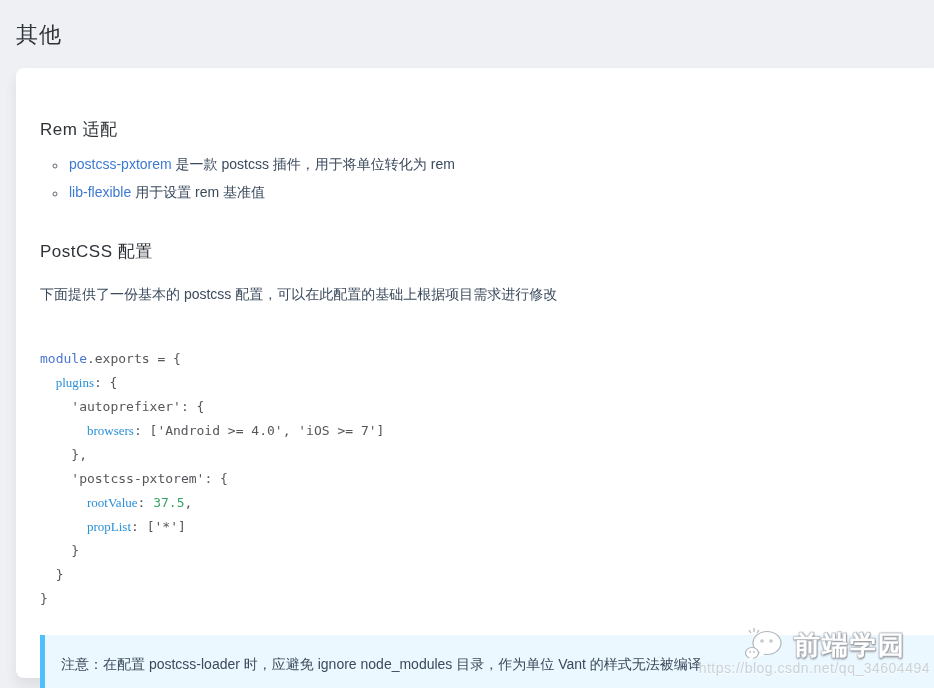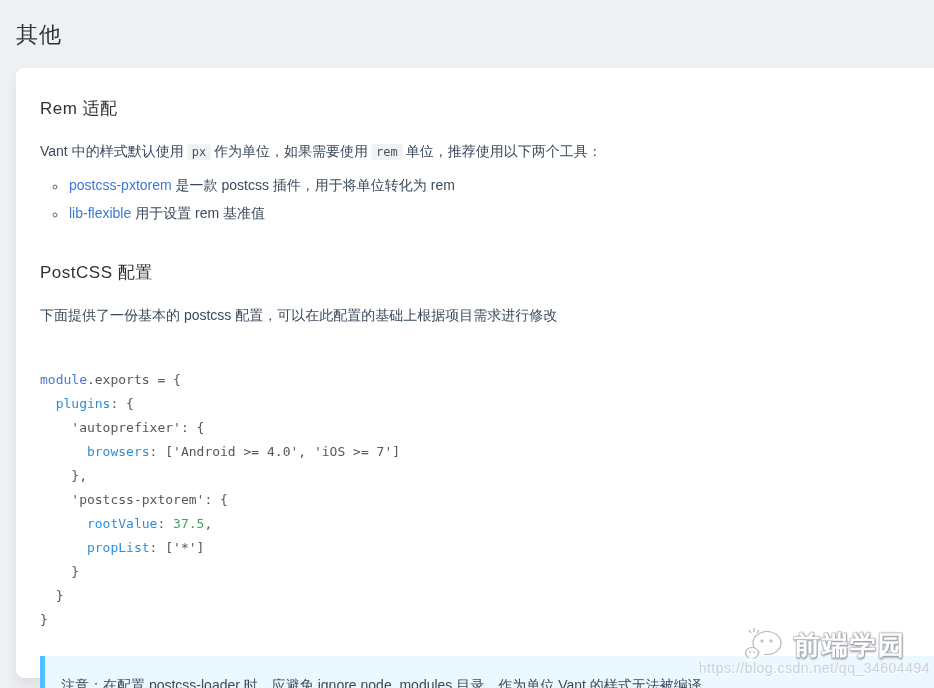--- a/index.html
+++ b/index.html
@@ -31,20 +31,21 @@
     border-radius: 8px 0 0 8px;
     box-shadow: 0 8px 12px rgba(100,101,102,.12);
     padding: 29px 24px 0;
     position: relative;
   }
   .section-heading {
     font-size: 17px;
     font-weight: 500;
     color: #2f3338;
     letter-spacing: .5px;
+    margin-top: 21px;
   }
   .para {
     margin-top: 21px;
     font-size: 14px;
     line-height: 20px;
     color: #3a4a5c;
   }
   .chip {
     font-family: "DejaVu Sans Mono", "Liberation Mono", monospace;
     font-size: 12px;
@@ -75,21 +76,21 @@
   .heading-postcss { margin-top: 38px; }
   .code-block {
     margin-top: 43px;
     font-family: "DejaVu Sans Mono", "Liberation Mono", monospace;
     font-size: 13px;
     line-height: 24px;
     color: #56565c;
     white-space: pre;
   }
   .tok-name   { color: #4a76d2; }
-  .tok-attr   { color: #2b8fd8; }
+  .tok-attr   { color: #2b8fd8; font-family: Liberation Serif, serif; }
   .tok-number { color: #38a564; }
   .tok-string { color: #56565c; }
   .tok-plain  { color: #56565c; }
   .note-box {
     margin-top: 24px;
     margin-right: -24px;
     background: #ecf8ff;
     border-left: 5px solid #50bfff;
     padding: 20px 16px;
   }
@@ -134,21 +135,20 @@
 <body>
 
 <header class="page-header">
   <h1 class="page-title">其他</h1>
 </header>
 
 <main class="card">
 
   <h2 class="section-heading">Rem 适配</h2>
 
-  <p class="para" id="rem-intro"><span>Vant 中的样式默认使用</span><code class="chip">px</code><span>作为单位，如果需要使用</span><code class="chip">rem</code><span>单位，推荐使用以下两个工具：</span></p>
 
   <ul class="tool-list" id="tool-list">
       <li><a class="doc-link" href="#">postcss-pxtorem</a><span> 是一款 postcss 插件，用于将单位转化为 rem</span></li>
       <li><a class="doc-link" href="#">lib-flexible</a><span> 用于设置 rem 基准值</span></li>
     </ul>
 
   <h2 class="section-heading heading-postcss">PostCSS 配置</h2>
 
   <p class="para">下面提供了一份基本的 postcss 配置，可以在此配置的基础上根据项目需求进行修改</p>
 

